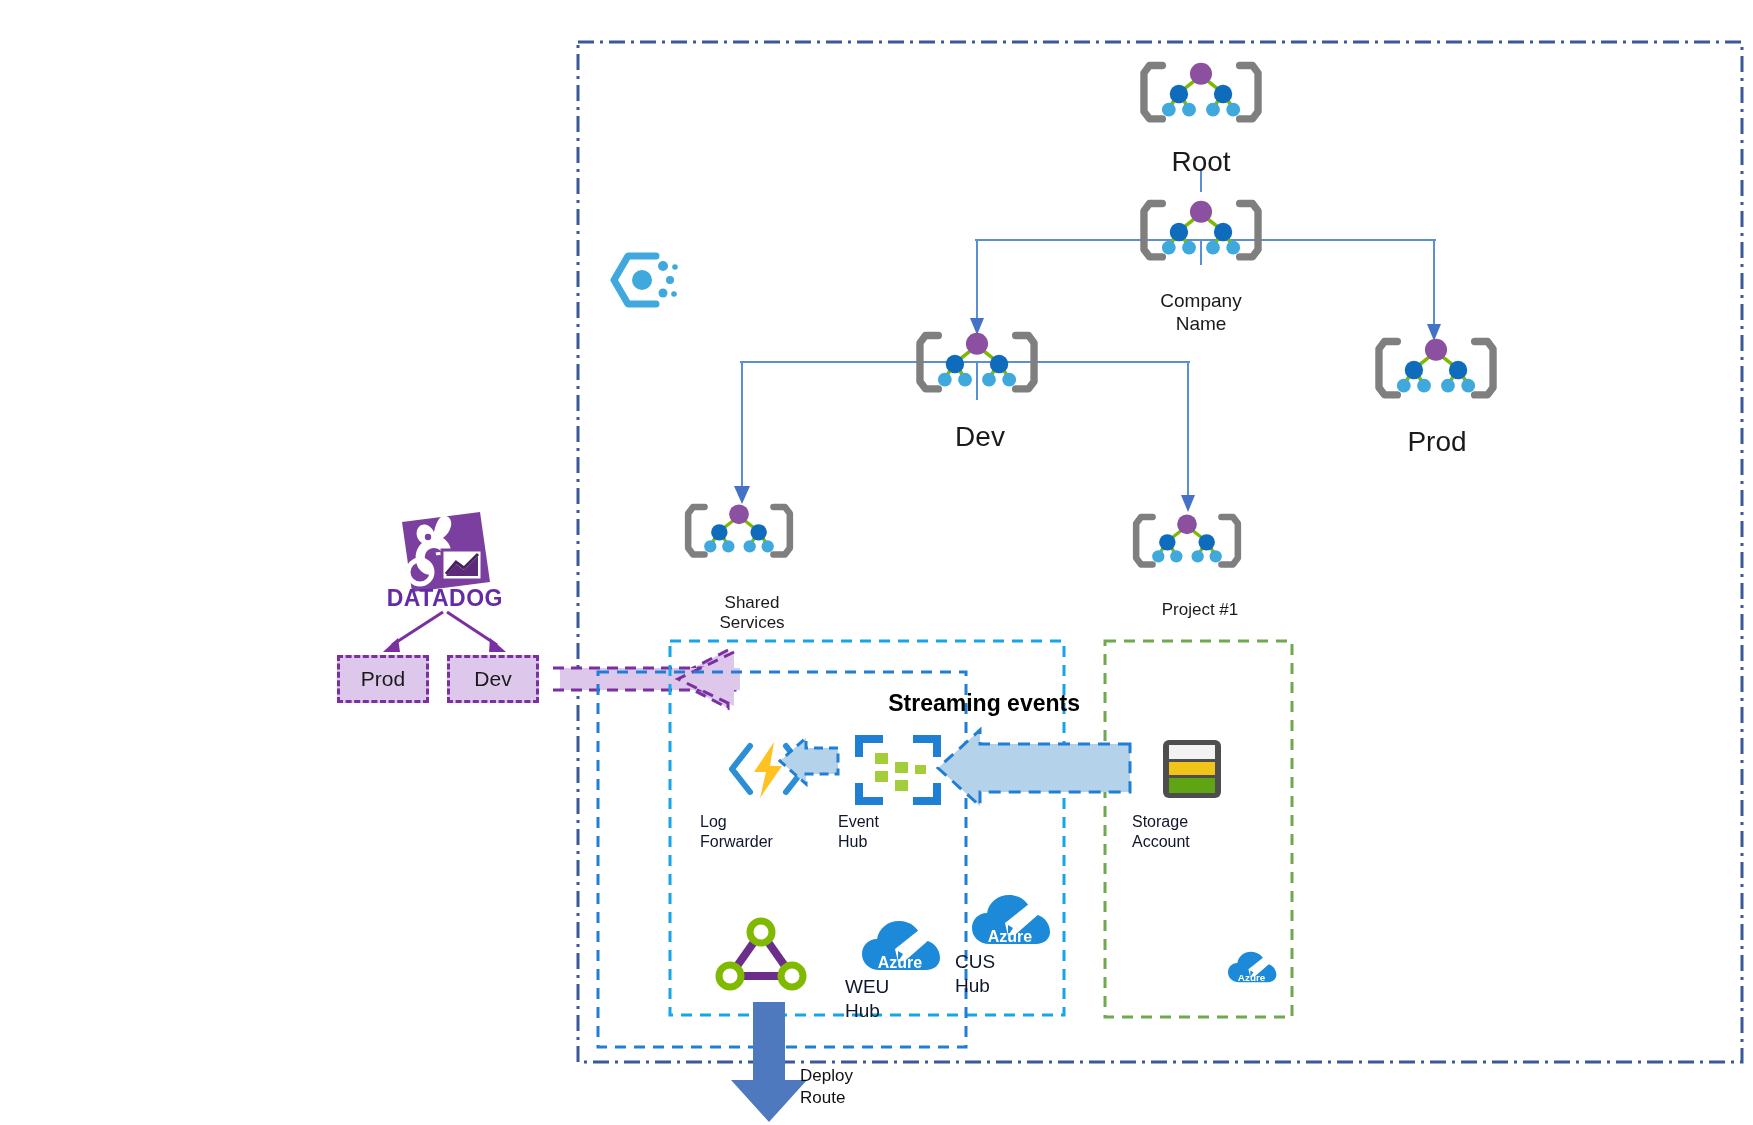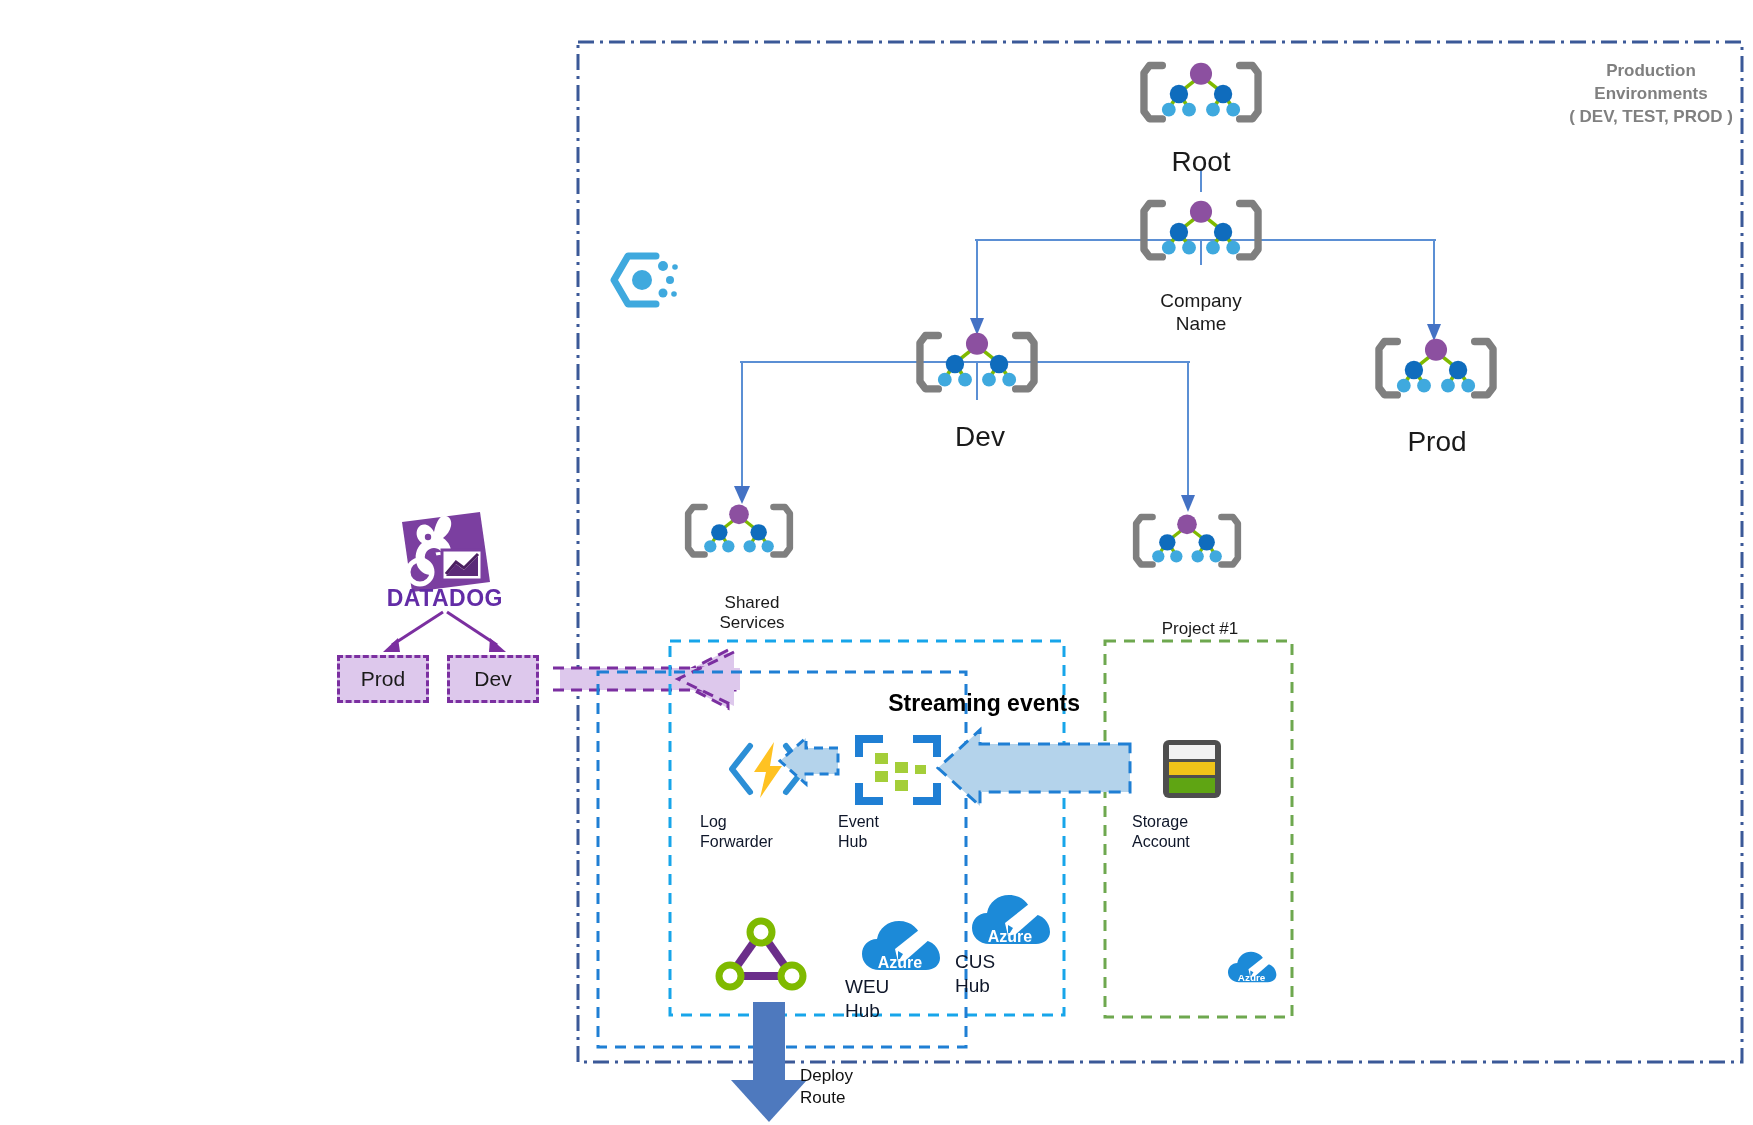--- a/index.html
+++ b/index.html
@@ -351,43 +351,38 @@
       <text x="38" y="50" font-family="Liberation Sans, sans-serif" font-size="16" font-weight="bold" fill="#ffffff" text-anchor="middle">Azure</text>
     </g>
 
     <g>
       <rect x="753" y="1002" width="32" height="83" fill="#4E79BE"></rect>
       <polygon points="731,1080 807,1080 769,1122" fill="#4E79BE"></polygon>
     </g>
 
   </svg>
 
-  <div class="abs" id="prod-env-label">
-    <div>Production</div>
-    <div>Environments</div>
-    <div>( DEV, TEST, PROD )</div>
-  </div>
 
   <div class="abs mg-label big" style="left:1131px; top:145px; width:140px;">Root</div>
 
   <div class="abs mg-label med" style="left:1131px; top:290px; width:140px;">
     <div>Company</div>
     <div>Name</div>
   </div>
 
   <div class="abs mg-label big" style="left:910px; top:420px; width:140px;">Dev</div>
 
   <div class="abs mg-label big" style="left:1367px; top:425px; width:140px;">Prod</div>
 
   <div class="abs mg-label small" style="left:672px; top:593px; width:160px;">
     <div>Shared</div>
     <div>Services</div>
   </div>
 
-  <div class="abs mg-label small" style="left:1120px; top:619px; width:160px;">Project #1</div>
+  <div class="abs mg-label small" style="left:1120px; top:600px; width:160px;">Project #1</div>
 
 
   <div class="abs" id="datadog-label">DATADOG</div>
 
   <div class="abs dd-box" id="dd-box-prod">Prod</div>
   <div class="abs dd-box" id="dd-box-dev">Dev</div>
 
   <div class="abs caption" style="left:700px; top:812px; width:120px;">
     <div>Log</div>
     <div>Forwarder</div>

